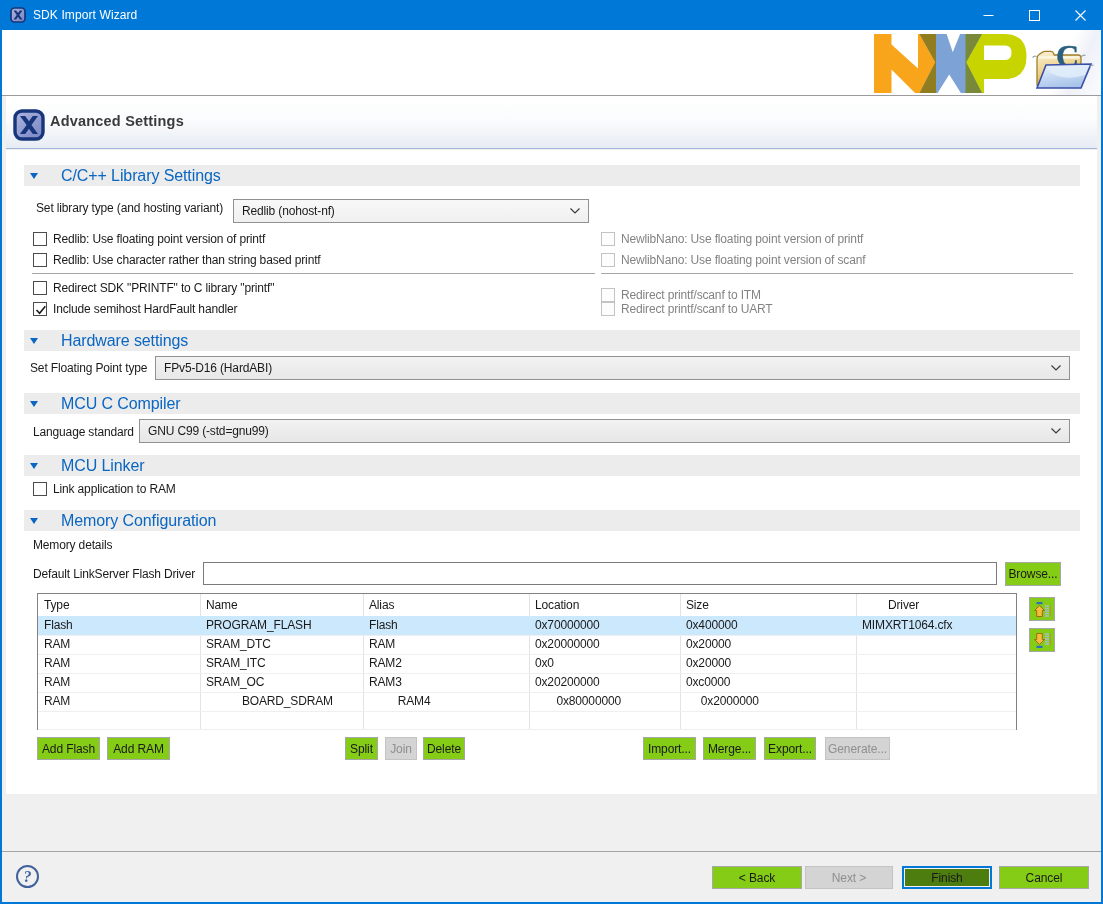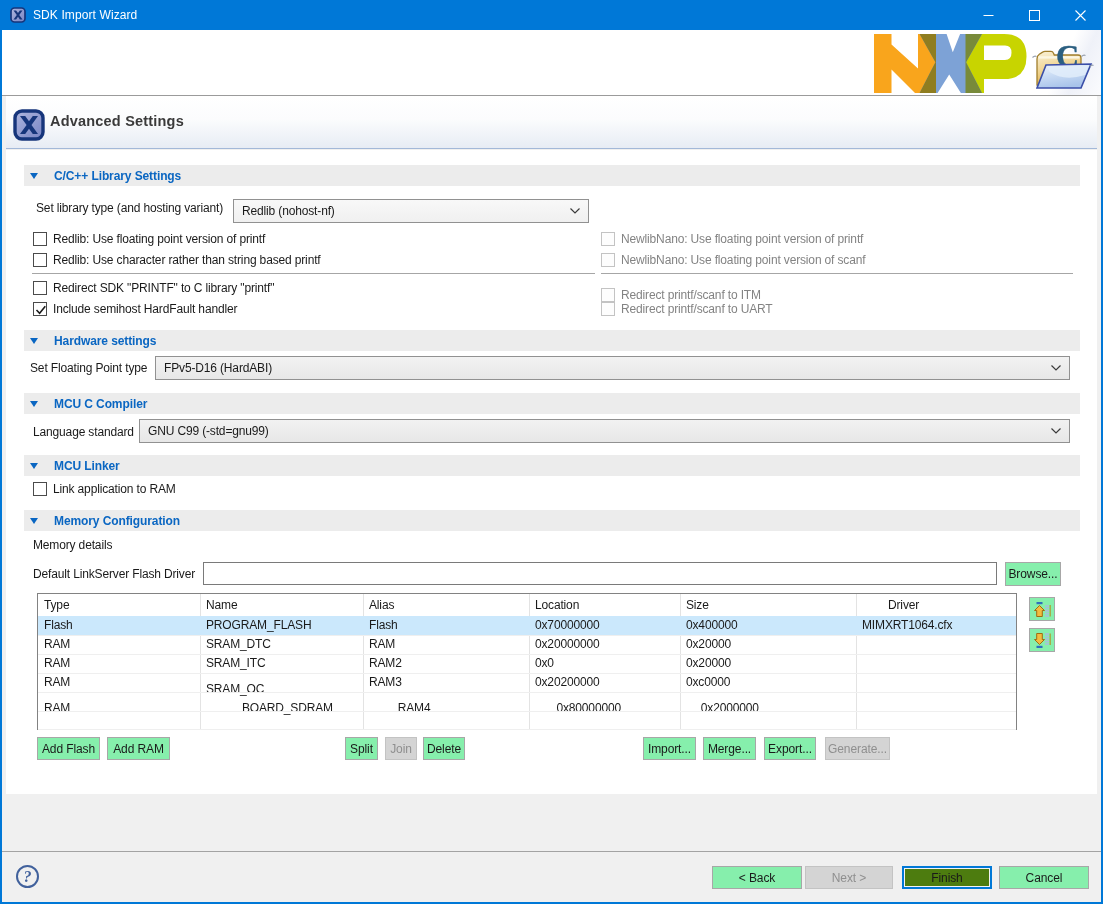--- a/index.html
+++ b/index.html
@@ -32,40 +32,40 @@
   .hdrbanner{left:6px;top:96px;width:1091px;height:53px;
      background:linear-gradient(180deg,#FFFFFF 0%,#FBFCFD 45%,#E7ECF4 100%);
      border-bottom:1px solid #A3B8D8;}
   .hdrbanner .hicon{position:absolute;left:7px;top:13px;width:32px;height:32px;}
   .hdrbanner .htitle{position:absolute;left:44px;top:17px;font-size:14.5px;font-weight:bold;color:#3A3A3A;letter-spacing:.2px;}
   
   .form{left:6px;top:150px;width:1091px;height:644px;background:#fff;}
   
   .band{background:var(--band);height:21px;display:flex;align-items:center;}
   .band .tri{margin-left:6px;width:0;height:0;border-left:4.5px solid transparent;border-right:4.5px solid transparent;border-top:6px solid var(--section-title);}
-  .band .btxt{margin-left:16px;font-weight:bold;font-size:12px;color:var(--section-title);letter-spacing:-0.1px;}
+  .band .btxt{margin-left:23px;font-weight:normal;font-size:16px;color:var(--section-title);letter-spacing:-0.1px;}
   .lbl{white-space:nowrap;letter-spacing:-0.15px;}
   
   .combo{border:1px solid #919191;background:linear-gradient(180deg,#F2F2F2,#E7E7E7);display:flex;align-items:center;}
   .combo.light{background:linear-gradient(180deg,#F8F8F8,#F0F0F0);}
   .combo .cval{margin-left:8px;letter-spacing:-0.15px;text-align:center;}
   .combo .chev{position:absolute;right:8px;top:50%;margin-top:-3px;}
   
   .cbrow{display:flex;align-items:center;height:15px;}
   .cbbox{width:14px;height:14px;background:#fff;border:1px solid #4B4B4B;flex:none;position:relative;}
   .cbrow .cblabel{margin-left:6px;letter-spacing:-0.15px;white-space:nowrap;}
   .cbrow.disabled .cbbox{border-color:#C3C3C3;background:#FDFDFD;}
   .cbrow.disabled .cblabel{color:#838383;}
   .cbbox svg{position:absolute;left:0;top:0;}
   .cbrow:not(.checked) .cbbox svg{display:none;}
   .hsep{height:1px;background:#A6A6A6;}
   
   .tinput{background:#fff;border:1px solid #7A7A7A;}
   
-  .btn{background:#86efac;border:1px solid #A7A7A7;display:flex;align-items:center;justify-content:center;
+  .btn{background:#84cc16;border:1px solid #A7A7A7;display:flex;align-items:center;justify-content:center;
        font-size:12px;color:#1A1A1A;letter-spacing:-0.1px;}
   .btn.disabled{background:#D4D4D4;border-color:#C3C3C3;color:#8F8F8F;}
   .btn.default{border:2px solid var(--accent);background:#4d7c0f;box-shadow:inset 0 0 0 1px #F3F3F3;}
   
   .mtable{border:1px solid #828282;background:#fff;}
   .trow{display:flex;position:relative;}
   .trow .tcell{padding-left:6px;white-space:nowrap;overflow:hidden;letter-spacing:-0.15px;}
   .thead .tcell{line-height:22px;height:22px;color:#1A1A1A;}
   .tdata .tcell{line-height:19px;height:19px;}
   .tdata.selected{background:var(--selection);}
@@ -316,21 +316,21 @@
       <div class="tcell" style="width:162px;">RAM</div>
       <div class="tcell" style="width:163px;">SRAM_ITC</div>
       <div class="tcell" style="width:166px;">RAM2</div>
       <div class="tcell" style="width:151px;">0x0</div>
       <div class="tcell" style="width:176px;">0x20000</div>
       <div class="tcell" style="width:160px;"></div>
     </div>
     <div class="rowline" style="top:79px;"></div>
     <div class="trow tdata">
       <div class="tcell" style="width:162px;">RAM</div>
-      <div class="tcell" style="width:163px;margin-top:7px;">SRAM_OC</div>
+      <div class="tcell" style="width:163px;">SRAM_OC</div>
       <div class="tcell" style="width:166px;">RAM3</div>
       <div class="tcell" style="width:151px;">0x20200000</div>
       <div class="tcell" style="width:176px;">0xc0000</div>
       <div class="tcell" style="width:160px;"></div>
     </div>
     <div class="rowline" style="top:98px;"></div>
     <div class="trow tdata">
       <div class="tcell" style="width:162px;">RAM</div>
       <div class="tcell" style="width:163px;margin-left:43px;">BOARD_SDRAM</div>
       <div class="tcell" style="width:166px;">RAM4</div>

